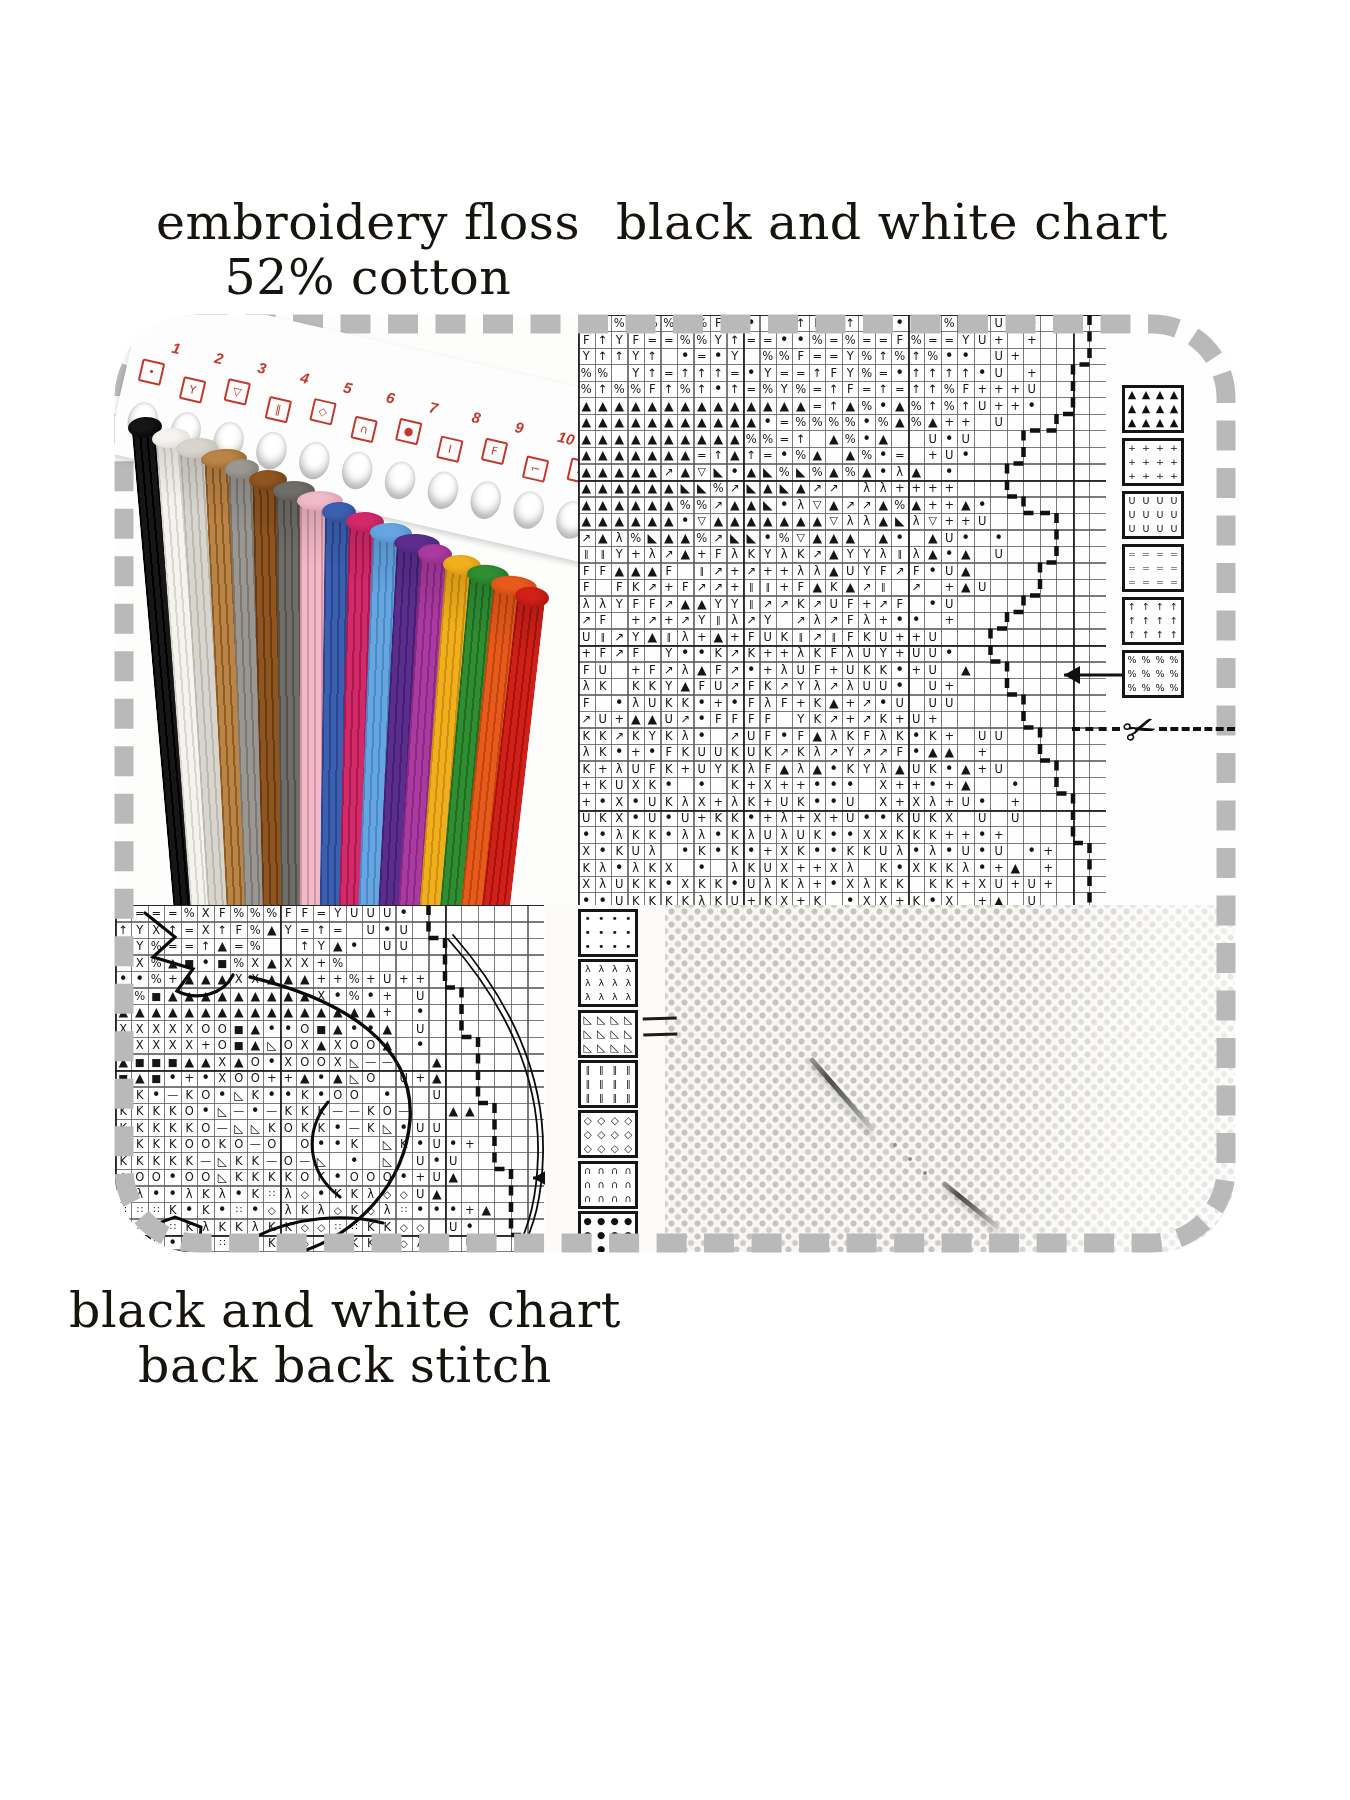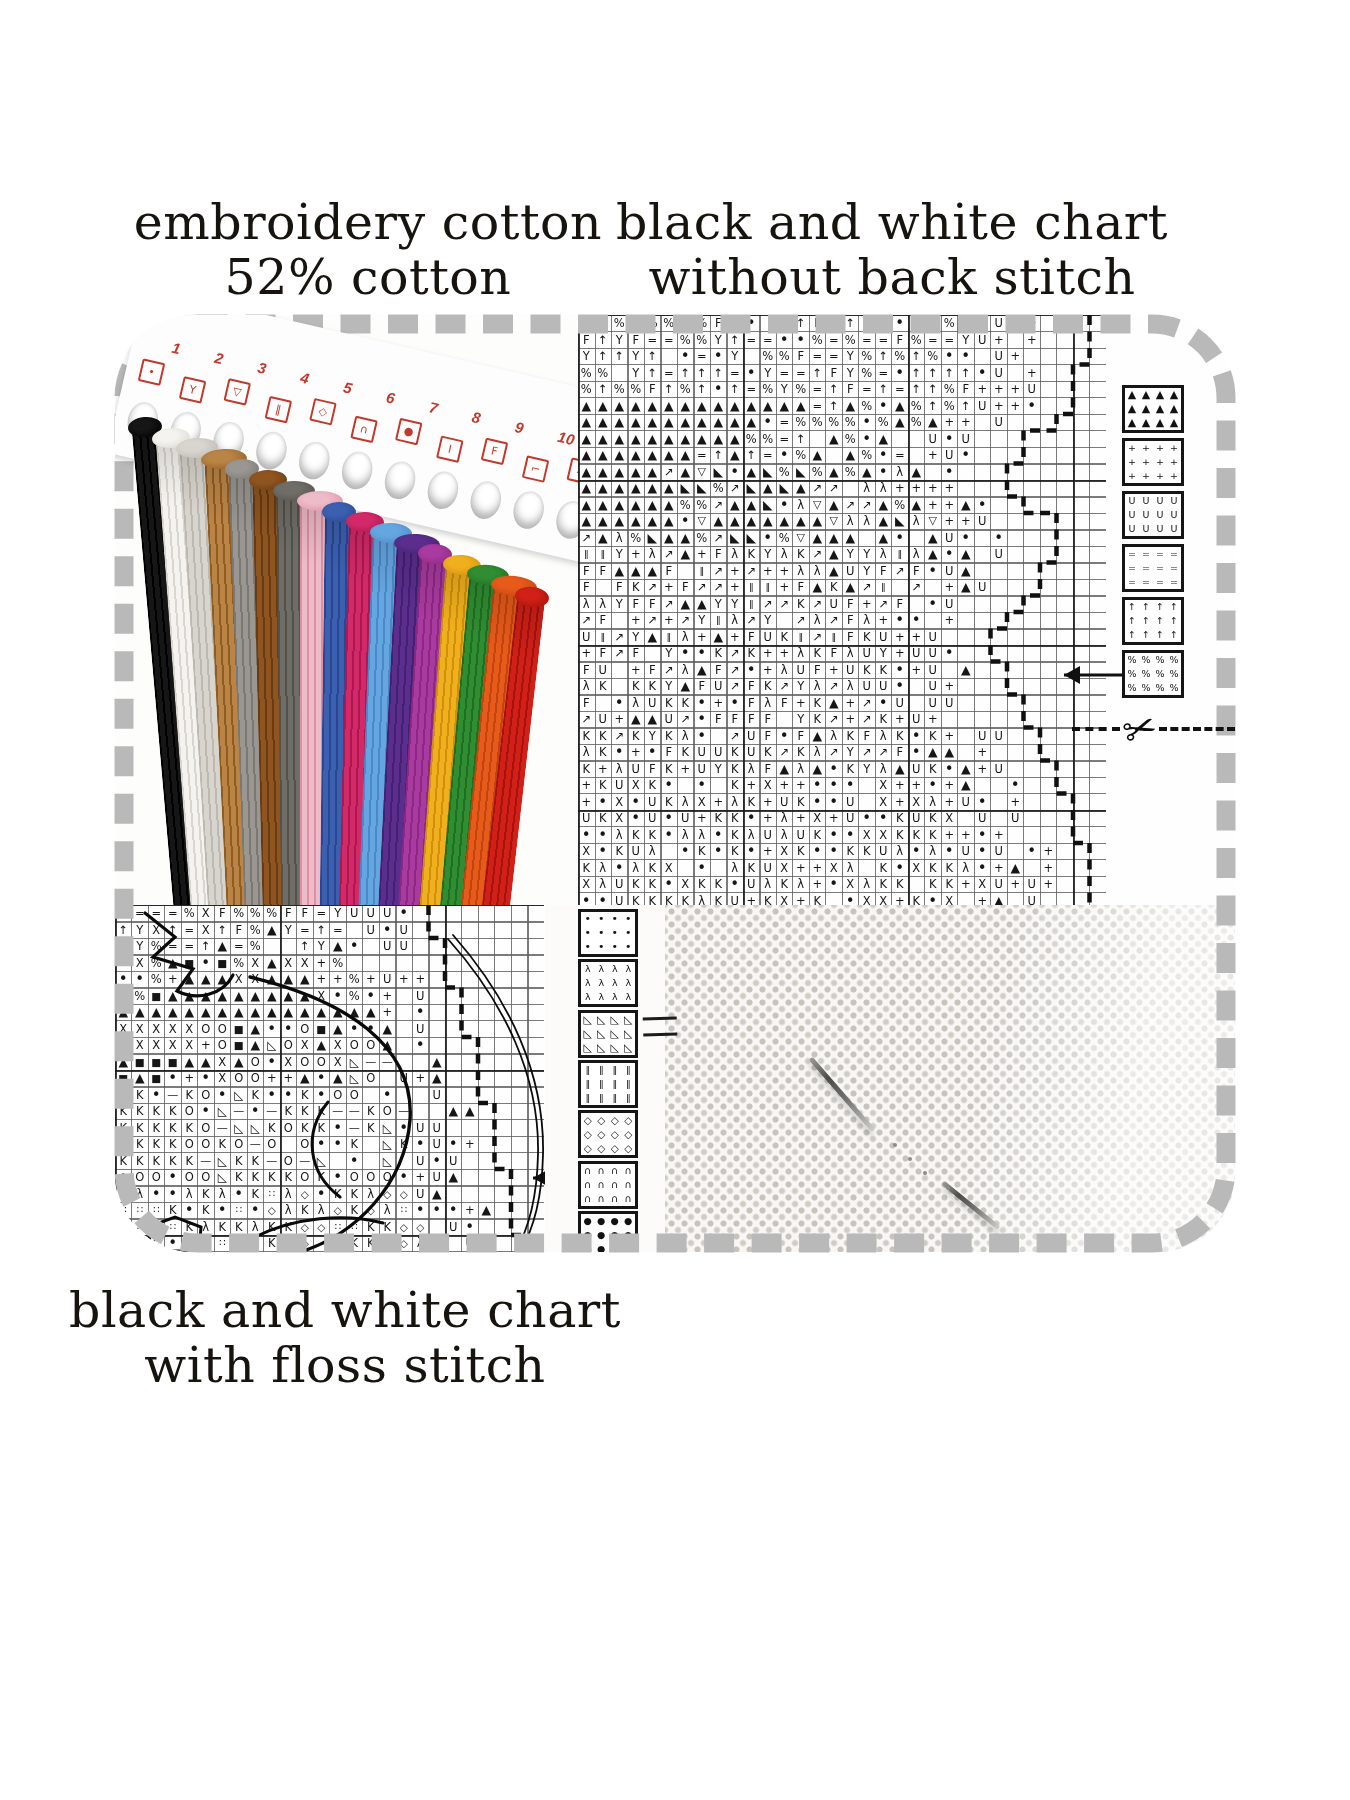--- a/index.html
+++ b/index.html
@@ -57,26 +57,25 @@
      box-shadow:3px 4px 5px rgba(0,0,0,.16);}
   .traildot{position:absolute;width:4px;height:4px;border-radius:50%;background:#8d8d87;}
   .border-svg{position:absolute;left:0;top:0;pointer-events:none;}
 </style>
 </head>
 <body>
 
 <div class="page">
 
   <div class="cap" style="left:68px;top:195px;">
-    <div>embroidery cotton</div>
+    <div>embroidery floss</div>
     <div>52% cotton</div>
   </div>
   <div class="cap" style="left:592px;top:195px;">
     <div>black and white chart</div>
-    <div>without back stitch</div>
   </div>
 
   <div class="card">
     <div class="quad q-floss">
       <div class="floss-card" id="flossCard">
           <span class="hole" style="left: 13px; top: 112px;"></span>
           <span class="fc-num" style="left: 40px; top: 44px; color: rgb(194, 57, 43);">1</span>
           <span class="fc-sym" style="left: 14px; top: 70px; border-color: rgb(194, 57, 43); color: rgb(194, 57, 43);">•</span>
           <span class="hole" style="left: 57px; top: 112px;"></span>
           <span class="fc-num" style="left: 84px; top: 44px; color: rgb(194, 57, 43);">2</span>
@@ -1624,17 +1623,17 @@
 
     <div class="equals"></div>
   </div>
 
   <svg class="border-svg" width="1350" height="1800">
     <rect id="borderRect" x="124" y="324" width="1102" height="919" rx="74" fill="none" stroke-width="19" stroke-dasharray="30 17.5" stroke="#b9b9b9"></rect>
   </svg>
 
   <div class="cap" style="left:45px;top:1283px;">
     <div>black and white chart</div>
-    <div>with floss stitch</div>
+    <div>back back stitch</div>
   </div>
   <div class="cap" style="left:598px;top:1283px;">
   </div>
 </div>
 
 </body></html>

